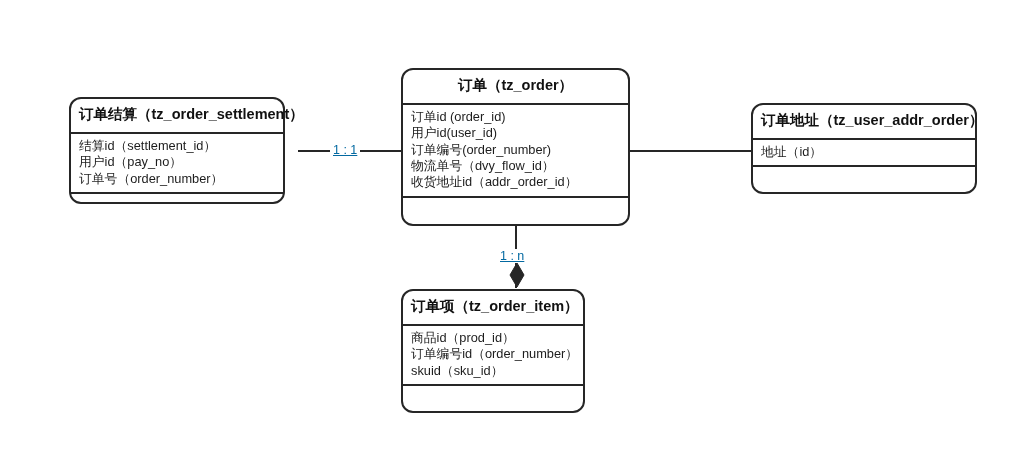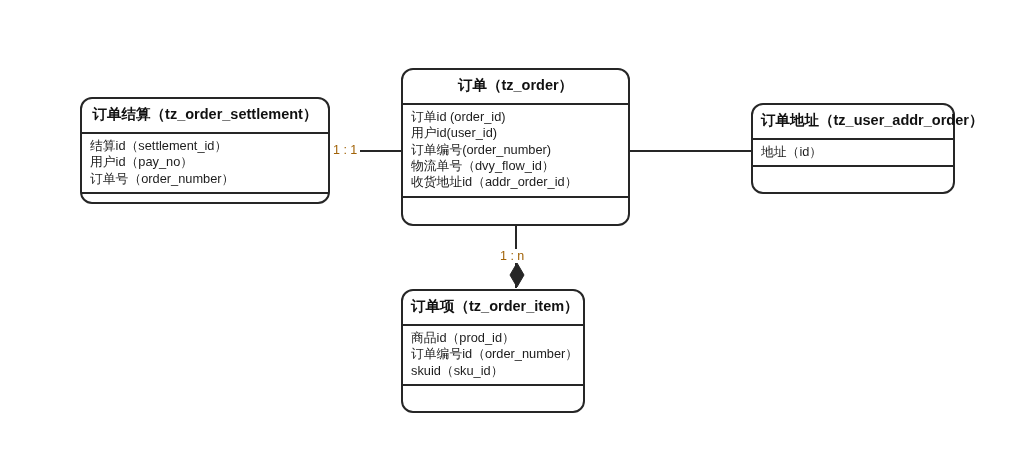--- a/index.html
+++ b/index.html
@@ -67,25 +67,26 @@
     position: absolute;
     background: #262626;
     z-index: 1;
   }
   .conn-h { height: 2px; }
   .conn-v { width: 2px; }
   .card-label {
     position: absolute;
     font-size: 12.5px;
     line-height: 14px;
-    color: #a16207;
+    color: #0369a1;
     background: #ffffff;
     padding: 0 3px;
     white-space: nowrap;
     z-index: 3;
+    text-decoration: underline;
   }
   .diamond {
     position: absolute;
     z-index: 3;
   }
 </style>
 </head>
 <body>
 
 <div id="canvas">
@@ -97,21 +98,21 @@
   <div class="conn conn-v" style="left:515px; top:226px; width:2px; height:62px;"></div>
 
   <svg class="diamond" style="left:506px; top:262px;" width="22" height="26" viewBox="0 0 22 26">
     <polygon points="11,1 18,13 11,25 4,13" fill="#262626" stroke="#262626" stroke-width="1"></polygon>
   </svg>
 
   <div class="card-label" style="left:330px; top:143px;">1 : 1</div>
 
   <div class="card-label" style="left:497px; top:249px;">1 : n</div>
 
-  <div class="entity" style="left:80px; top:97px; width:250px; height:107px;">
+  <div class="entity" style="left:69px; top:97px; width:216px; height:107px;">
     <div class="entity-title">
       <span class="cn">订单结算</span><span class="en">（<span>tz_order_settlement</span>）</span>
     </div>
     <div class="entity-attrs">
       <div class="attr">结算id（settlement_id）</div>
       <div class="attr">用户id（pay_no）</div>
       <div class="attr">订单号（order_number）</div>
     </div>
     <div class="entity-foot"></div>
   </div>
@@ -123,21 +124,21 @@
     <div class="entity-attrs">
       <div class="attr">订单id (order_id)</div>
       <div class="attr">用户id(user_id)</div>
       <div class="attr">订单编号(order_number)</div>
       <div class="attr">物流单号（dvy_flow_id）</div>
       <div class="attr">收货地址id（addr_order_id）</div>
     </div>
     <div class="entity-foot"></div>
   </div>
 
-  <div class="entity" style="left:751px; top:103px; width:204px; height:91px;">
+  <div class="entity" style="left:751px; top:103px; width:226px; height:91px;">
     <div class="entity-title">
       <span class="cn">订单地址</span><span class="en">（<span>tz_user_addr_order</span>）</span>
     </div>
     <div class="entity-attrs">
       <div class="attr">地址（id）</div>
     </div>
     <div class="entity-foot"></div>
   </div>
 
   <div class="entity" style="left:401px; top:289px; width:184px; height:124px;">

